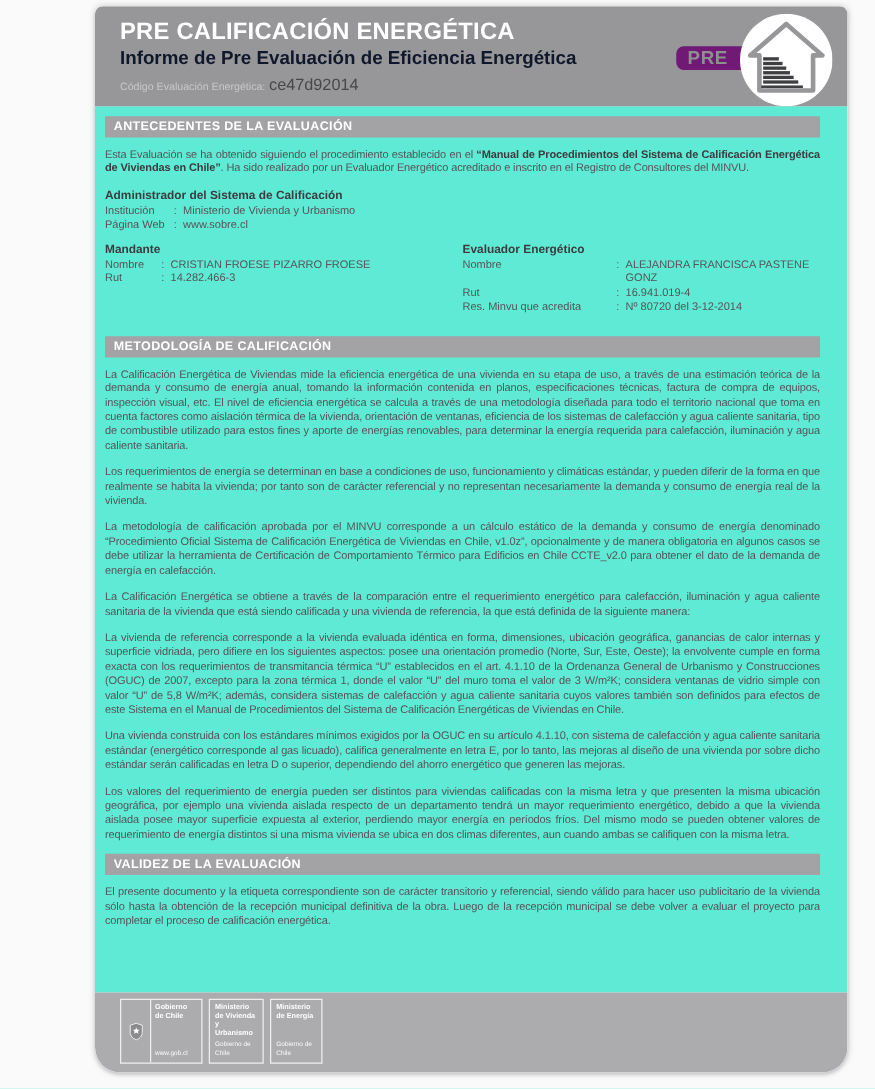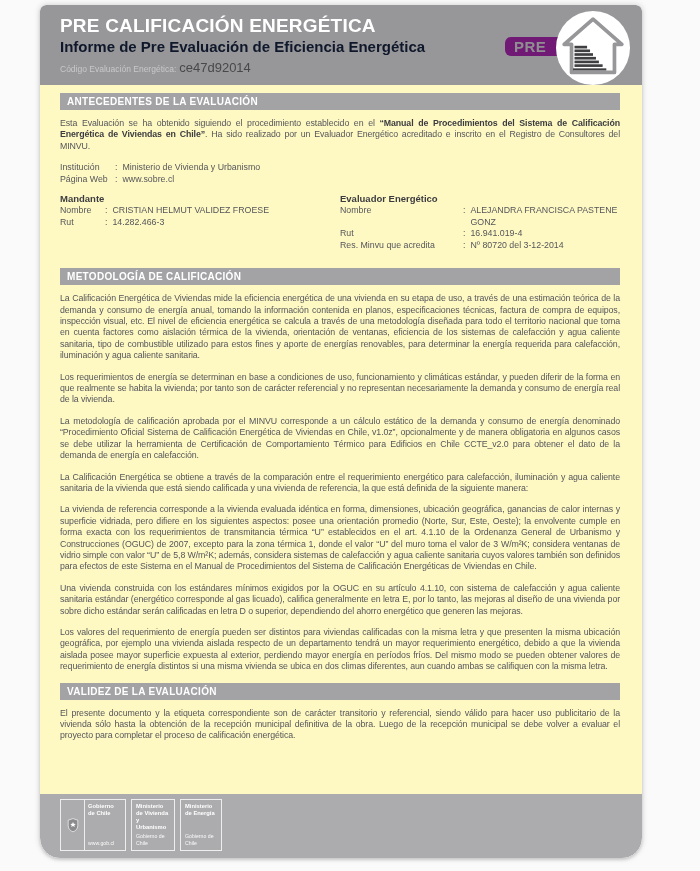--- a/index.html
+++ b/index.html
@@ -4,21 +4,21 @@
 <style>
   * { margin: 0; padding: 0; box-sizing: border-box; }
   html, body { width: 700px; height: 871px; }
   body {
     background: #fafafa;
     font-family: "Liberation Sans", sans-serif;
     -webkit-font-smoothing: antialiased;
   }
   .page {
     position: relative;
-    margin-left: 40px;
+    margin-left: 76px;
     margin-top: 5px;
     width: 602px;
     height: 853px;
     background: #ffffff;
     border-radius: 6px 6px 20px 20px;
     box-shadow: 0 0 6px rgba(0,0,0,.18), 0 2px 3px rgba(0,0,0,.12);
     overflow: hidden;
     display: flex;
     flex-direction: column;
   }
@@ -51,21 +51,21 @@
   .pre-badge {
     position: absolute; left: 0; top: 26px;
     width: 62px; height: 19px;
     background: #701a75; border-radius: 6px;
     display: flex; align-items: center; justify-content: flex-start;
     padding-left: 9px;
     color: #8f8f92; font-weight: bold; font-size: 15px; letter-spacing: 0.5px;
   }
   .pre-circle { position: absolute; right: 0; top: 0; width: 74px; height: 74px; }
   
-  .doc-body { flex: 1 1 auto; padding: 8px 22px 0 20px; background: #fef9c3; overflow: hidden; }
+  .doc-body { flex: 1 1 auto; padding: 8px 22px 0 8px; background: #5eead4; overflow: hidden; }
   .section-bar {
     height: 17px; line-height: 17px;
     background: #a3a3a6; color: #ffffff;
     font-size: 10px; font-weight: bold; letter-spacing: 0.3px;
     padding-left: 7px;
     margin-bottom: 8px;
   }
   .para {
     font-size: 8.8px; letter-spacing: -0.1px;
     line-height: 11.4px;
@@ -146,39 +146,40 @@
     </div>
   </div>
 
   <div class="doc-body">
 
     <div class="section-bar">ANTECEDENTES DE LA EVALUACIÓN</div>
 
     <p class="para"><span>Esta Evaluación se ha obtenido siguiendo el procedimiento establecido en el </span><b>“Manual de Procedimientos del Sistema de Calificación Energética de Viviendas en Chile”</b><span>. Ha sido realizado por un Evaluador Energético acreditado e inscrito en el Registro de Consultores del MINVU.</span></p>
 
     <div class="kv-block admin">
+      <div class="subhead">Administrador del Sistema de Calificación</div>
       <div class="kv-row">
         <span class="lbl">Institución</span>
           <span class="colon">:</span>
           <span class="val">Ministerio de Vivienda y Urbanismo</span>
       </div>
       <div class="kv-row">
         <span class="lbl">Página Web</span>
           <span class="colon">:</span>
           <span class="val">www.sobre.cl</span>
       </div>
     </div>
 
     <div class="two-col">
       <div class="col-left kv-block mandante">
         <div class="subhead">Mandante</div>
         <div class="kv-row">
           <span class="lbl">Nombre</span>
             <span class="colon">:</span>
-            <span class="val">CRISTIAN HELMUT VALIDEZ FROESE</span>
+            <span class="val">CRISTIAN FROESE PIZARRO FROESE</span>
         </div>
         <div class="kv-row">
           <span class="lbl">Rut</span>
             <span class="colon">:</span>
             <span class="val">14.282.466-3</span>
         </div>
       </div>
       <div class="col-right kv-block evaluador">
         <div class="subhead">Evaluador Energético</div>
         <div class="kv-row">

